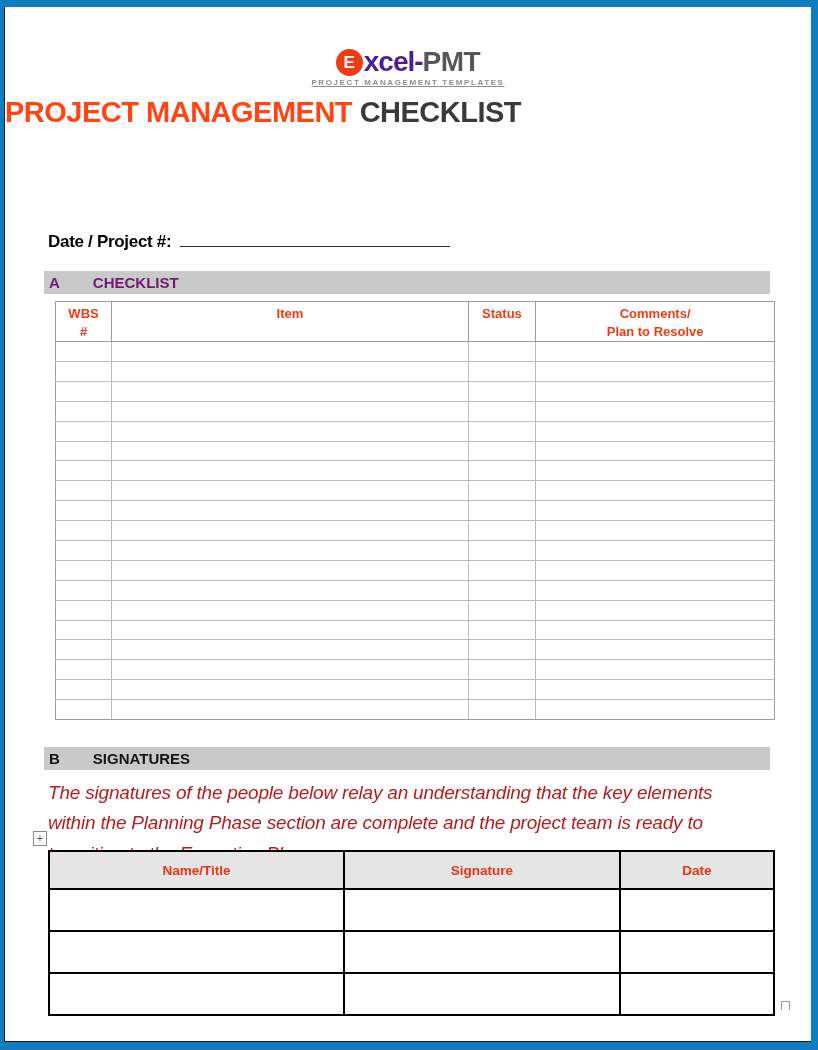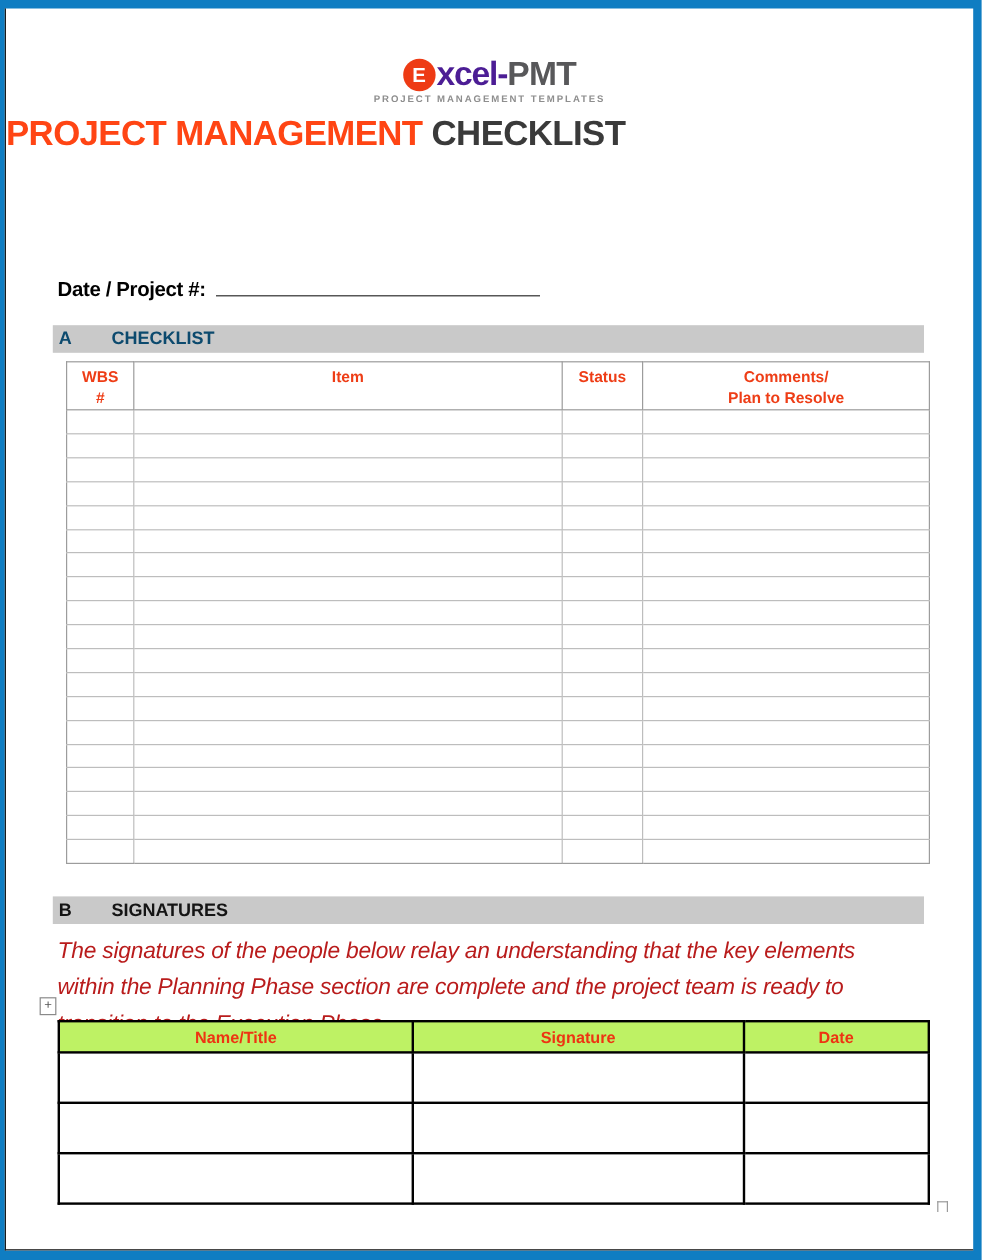--- a/index.html
+++ b/index.html
@@ -20,20 +20,21 @@
   .logo-circle {
     display: inline-block; width: 27px; height: 27px; border-radius: 50%;
     background: #EE3B14; color: #fff; font-weight: 800; font-size: 17px;
     line-height: 27px; text-align: center; margin-right: 1px;
   }
   .brand-orange { color: #4c1d95; font-weight: 800; font-size: 28px; letter-spacing: -1px; }
   .brand-gray { color: #58585A; font-weight: 800; font-size: 28px; letter-spacing: -0.5px; }
   .logo-subtitle {
     margin-top: 2px; color: #8E8E8E; font-size: 8px; font-weight: 600;
     letter-spacing: 1.6px;
+    text-decoration: underline;
   }
 
   
   .title {
     position: absolute; top: 89px; left: 0; right: 0; margin: 0;
     text-align: left; font-size: 29px; font-weight: 800; letter-spacing: -0.5px;
   }
   .t-orange { color: #FF4514; }
   .t-dark { color: #3A3A3A; }
 
@@ -51,21 +52,21 @@
   .field-2 .fline { width: 272px; }
   .field-3 .fline { width: 270px; }
 
   
   .secbar {
     position: absolute; left: 39px; width: 726px; height: 23px;
     background: #C9C9C9; font-size: 15px; font-weight: 700; line-height: 23px;
     padding-left: 5px;
   }
   .secbar .sec-title { margin-left: 33px; }
-  .secbar-a { top: 264px; color: #0c4a6e; }
+  .secbar-a { top: 264px; color: #701a75; }
   .secbar-b { top: 740px; color: #141414; }
 
   
   .checklist {
     position: absolute; top: 294px; left: 50px; width: 720px;
     border-collapse: collapse; table-layout: fixed; padding-left: 40px;
   }
   .checklist col:nth-child(1) { width: 7.8%; }
   .checklist col:nth-child(2) { width: 49.6%; }
   .checklist col:nth-child(3) { width: 9.4%; }
@@ -95,21 +96,21 @@
 
   
   .sig {
     position: absolute; top: 843px; left: 43px; width: 727px;
     border-collapse: collapse; table-layout: fixed;
   }
   .sig col:nth-child(1) { width: 40.7%; }
   .sig col:nth-child(2) { width: 38.0%; }
   .sig col:nth-child(3) { width: 21.3%; }
   .sig th {
-    border: 2px solid #000; background: #bef264; height: 26px;
+    border: 2px solid #000; background: #e5e5e5; height: 38px;
     color: #EE3412; font-size: 13.5px; font-weight: 700; text-align: center;
   }
   .sig td { border: 2px solid #000; height: 42px; padding: 0; background: #fff; }
 
   
   .resize-handle {
     position: absolute; top: 994px; left: 776px; width: 9px; height: 9px;
     border: 1px solid #9a9a9a; border-bottom: none; background: transparent;
   }
 </style>

